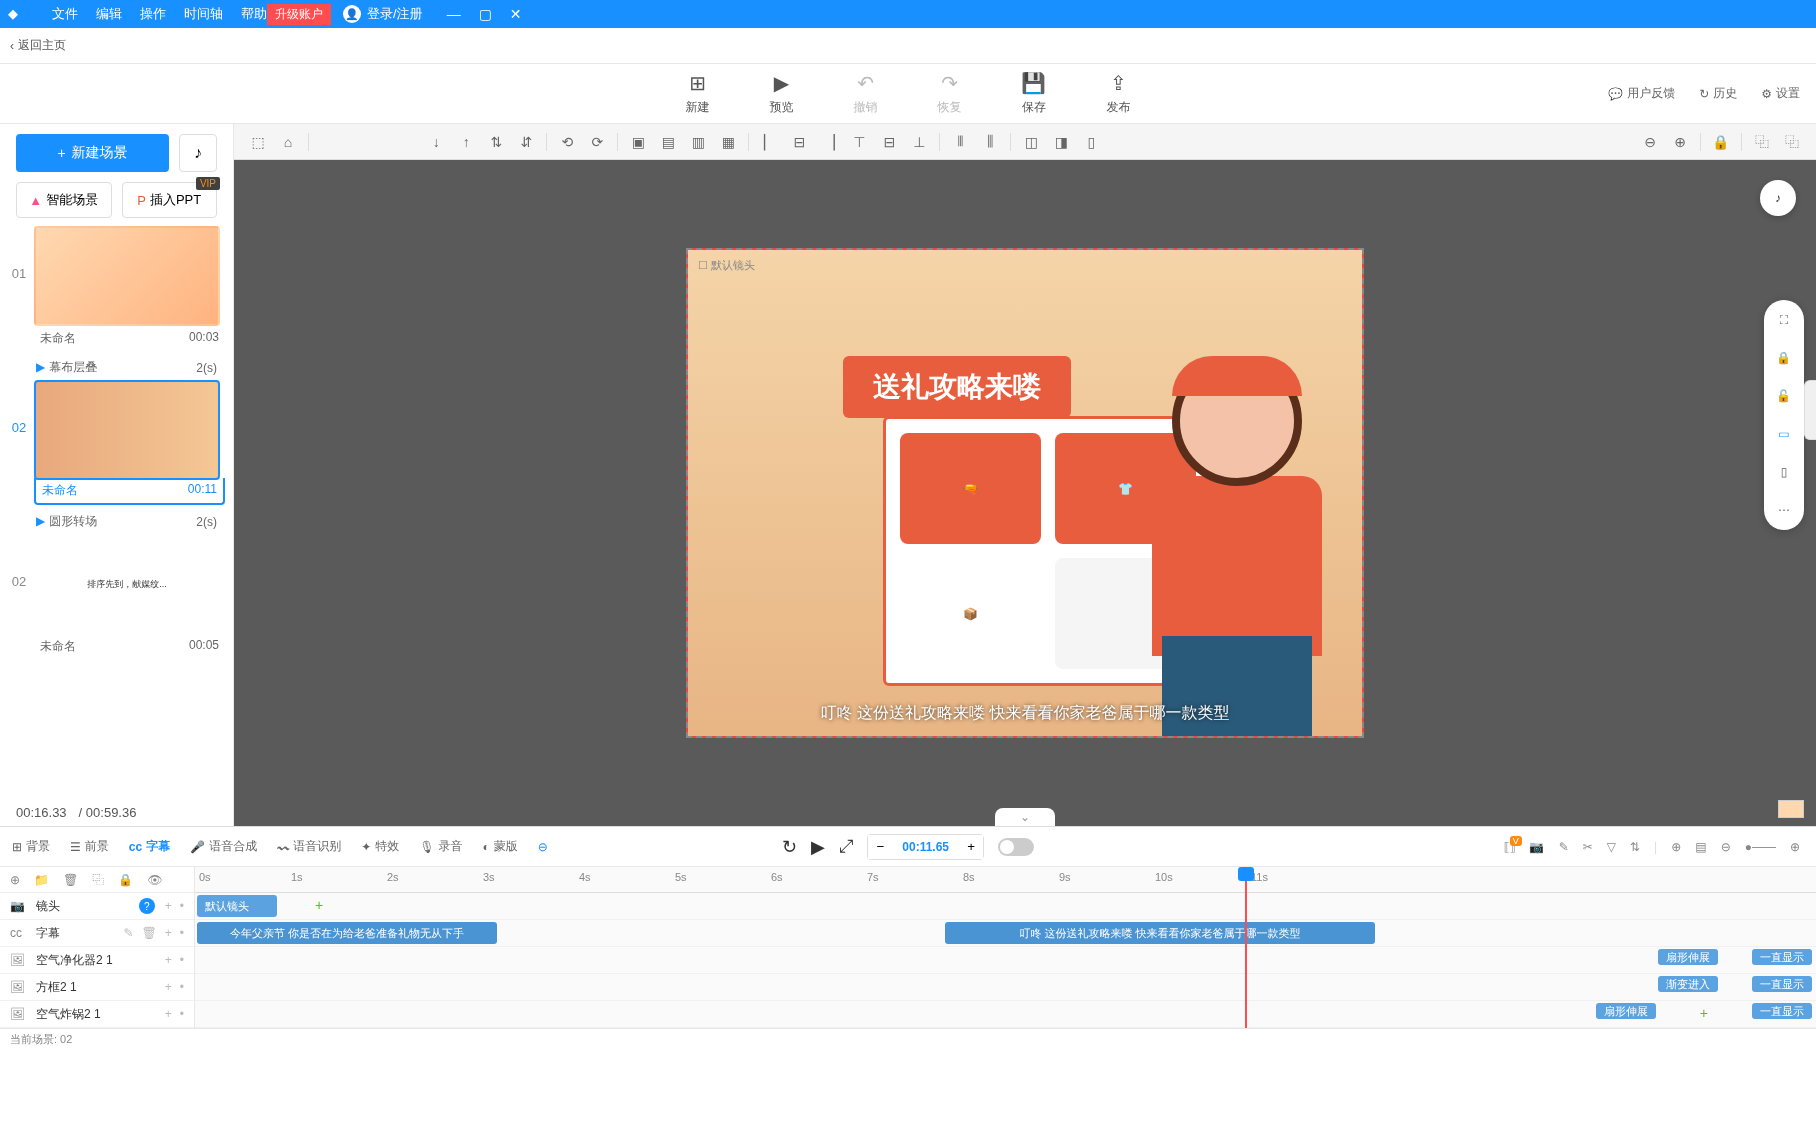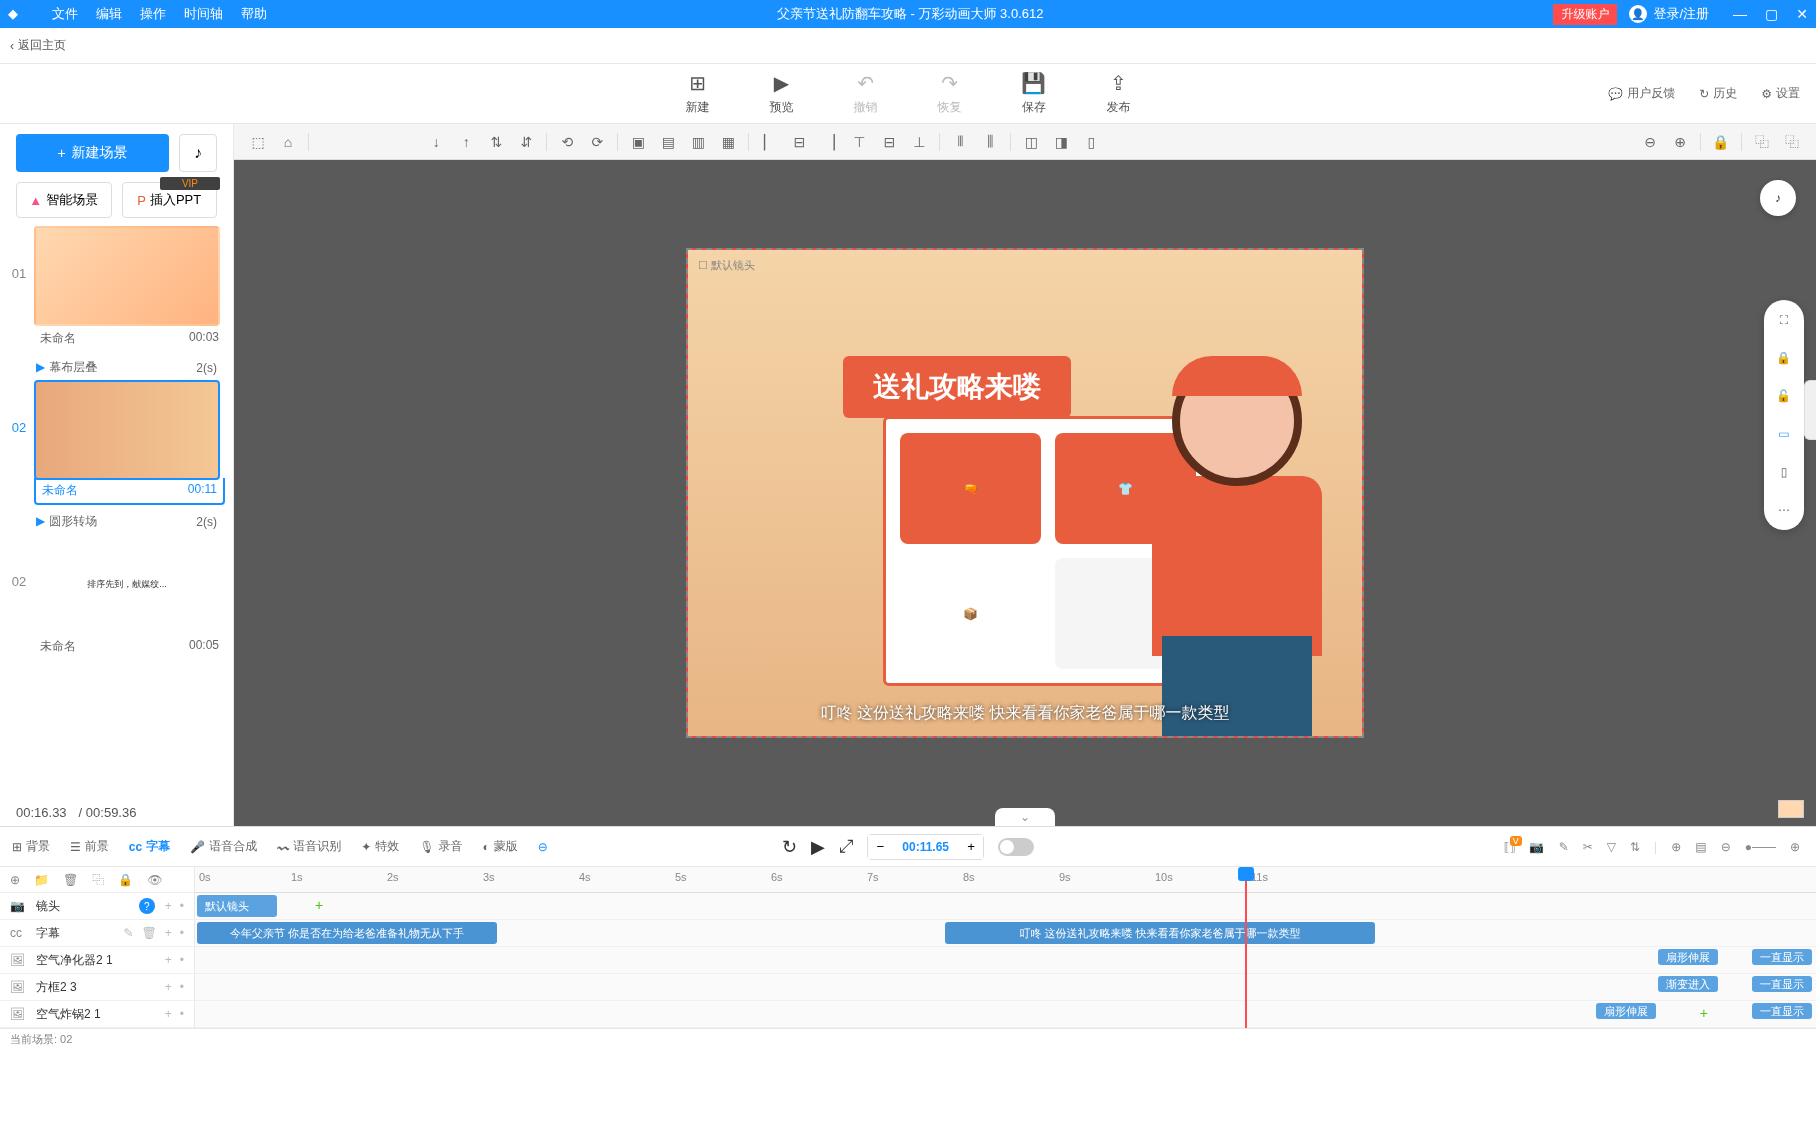--- a/index.html
+++ b/index.html
@@ -33,21 +33,21 @@
     
     .content { display: flex; height: 702px; }
     
     
     .sidebar { width: 234px; display: flex; flex-direction: column; border-right: 1px solid #e8e8e8; }
     .sidebar-top { padding: 10px 16px; display: flex; gap: 10px; }
     .new-scene-btn { flex: 1; background: #1890ff; color: #fff; border: none; padding: 10px 0; border-radius: 4px; cursor: pointer; font-size: 14px; display: flex; align-items: center; justify-content: center; gap: 6px; }
     .sound-btn { width: 38px; height: 38px; border: 1px solid #ddd; background: #fff; border-radius: 4px; cursor: pointer; font-size: 16px; }
     .sidebar-buttons { padding: 0 16px 8px; display: flex; gap: 10px; }
     .side-btn { flex: 1; border: 1px solid #ddd; background: #fff; border-radius: 4px; padding: 8px 0; cursor: pointer; position: relative; display: flex; align-items: center; justify-content: center; gap: 4px; font-size: 13px; }
-    .vip-badge { position: absolute; top: -6px; right: -4px; background: #404040; color: #fa8c16; font-size: 10px; padding: 1px 22px; border-radius: 2px; }
+    .vip-badge { position: absolute; top: -6px; right: -4px; background: #404040; color: #fa8c16; font-size: 10px; padding: 1px 4px; border-radius: 2px; }
     
     .scene-list { flex: 1; overflow-y: auto; padding: 0 8px; }
     .scene-item { display: flex; align-items: flex-start; gap: 4px; margin-bottom: 4px; }
     .scene-num { width: 22px; color: #888; font-size: 13px; padding-top: 40px; text-align: center; }
     .scene-card { flex: 1; }
     .scene-thumb { width: 186px; height: 100px; border: 2px solid transparent; border-radius: 4px; background: #f5f5f5; overflow: hidden; position: relative; }
     .scene-card.active .scene-thumb { border-color: #1890ff; }
     .scene-meta { display: flex; justify-content: space-between; padding: 4px 6px; font-size: 12px; color: #666; }
     .scene-card.active .scene-meta { color: #1890ff; border: 2px solid #1890ff; border-top: none; border-radius: 0 0 4px 4px; margin-top: -2px; }
     .transition-row { display: flex; align-items: center; justify-content: space-between; padding: 4px 8px 4px 28px; color: #666; }
@@ -133,21 +133,20 @@
 
 <div class="title-bar">
   <span class="app-icon">◆</span>
   <div class="menu-items">
     <span class="menu-item">文件</span>
     <span class="menu-item">编辑</span>
     <span class="menu-item">操作</span>
     <span class="menu-item">时间轴</span>
     <span class="menu-item">帮助</span>
   </div>
-  <div class="title-center">父亲节送礼防翻车攻略 - 万彩动画大师 3.0.612</div>
   <div class="title-right">
     <span class="upgrade-badge">升级账户</span>
     <div class="user-section">
       <span class="user-icon">👤</span>
       <span>登录/注册</span>
     </div>
     <div class="window-controls">
       <span>—</span>
       <span>▢</span>
       <span>✕</span>
@@ -451,21 +450,21 @@
       <div class="tl-track-label">
         <span class="track-icon">🖼</span>
         <span class="track-name">空气净化器2 1</span>
         <span class="track-tools">
             <span>+</span>
             <span>•</span>
           </span>
       </div>
       <div class="tl-track-label">
         <span class="track-icon">🖼</span>
-        <span class="track-name">方框2 3</span>
+        <span class="track-name">方框2 1</span>
         <span class="track-tools">
             <span>+</span>
             <span>•</span>
           </span>
       </div>
       <div class="tl-track-label">
         <span class="track-icon">🖼</span>
         <span class="track-name">空气炸锅2 1</span>
         <span class="track-tools">
             <span>+</span>

